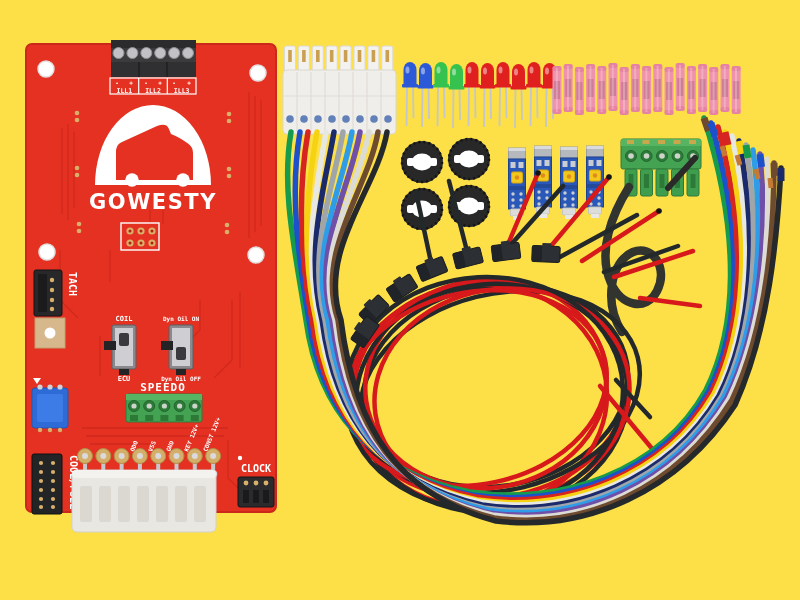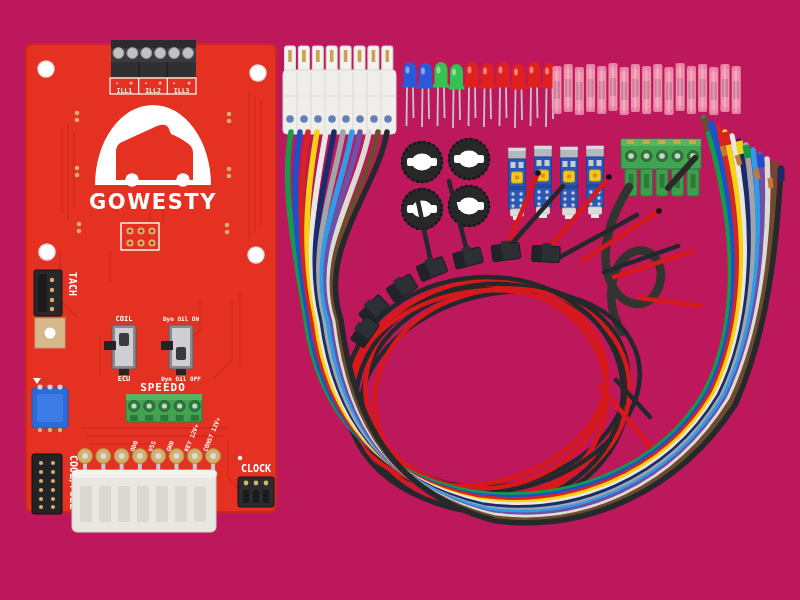--- a/index.html
+++ b/index.html
@@ -1,16 +1,16 @@
 <!DOCTYPE html>
 <html><head>
 <meta charset="utf-8">
 <style>
   html,body{margin:0;padding:0;background:#fff;}
-  .stage{position:relative;width:800px;height:600px;background:#be185d;overflow:hidden;}
+  .stage{position:relative;width:800px;height:600px;background:#fde047;overflow:hidden;}
   svg{display:block;}
   text{font-family:"DejaVu Sans Mono","Liberation Mono",monospace;fill:#ffffff;font-weight:bold;}
   .logo{font-family:"DejaVu Sans","Liberation Sans",sans-serif;font-weight:800;letter-spacing:1.5px;font-size:21px;}
   .silk6{font-size:6px;} .silk65{font-size:6.5px;} .silk7{font-size:7px;}
   .silk10{font-size:10px;} .silk11{font-size:11px;letter-spacing:1px;}
   .wire{fill:none;stroke-linecap:round;stroke-width:5.5px;}
   .w0{stroke:#169a4c}.w1{stroke:#1d51cc}.w2{stroke:#d62420}.w3{stroke:#f5d312}
   .w4{stroke:#e8e8e2}.w5{stroke:#1b2a6b}.w6{stroke:#9fa5a9}.w7{stroke:#2f9ce8}
   .w8{stroke:#6f4fa8}.w9{stroke:#dcdcd4}.w10{stroke:#6e4a2f}.w11{stroke:#26292c}
   .jr{stroke:#d7191c}.jb{stroke:#23282b}

